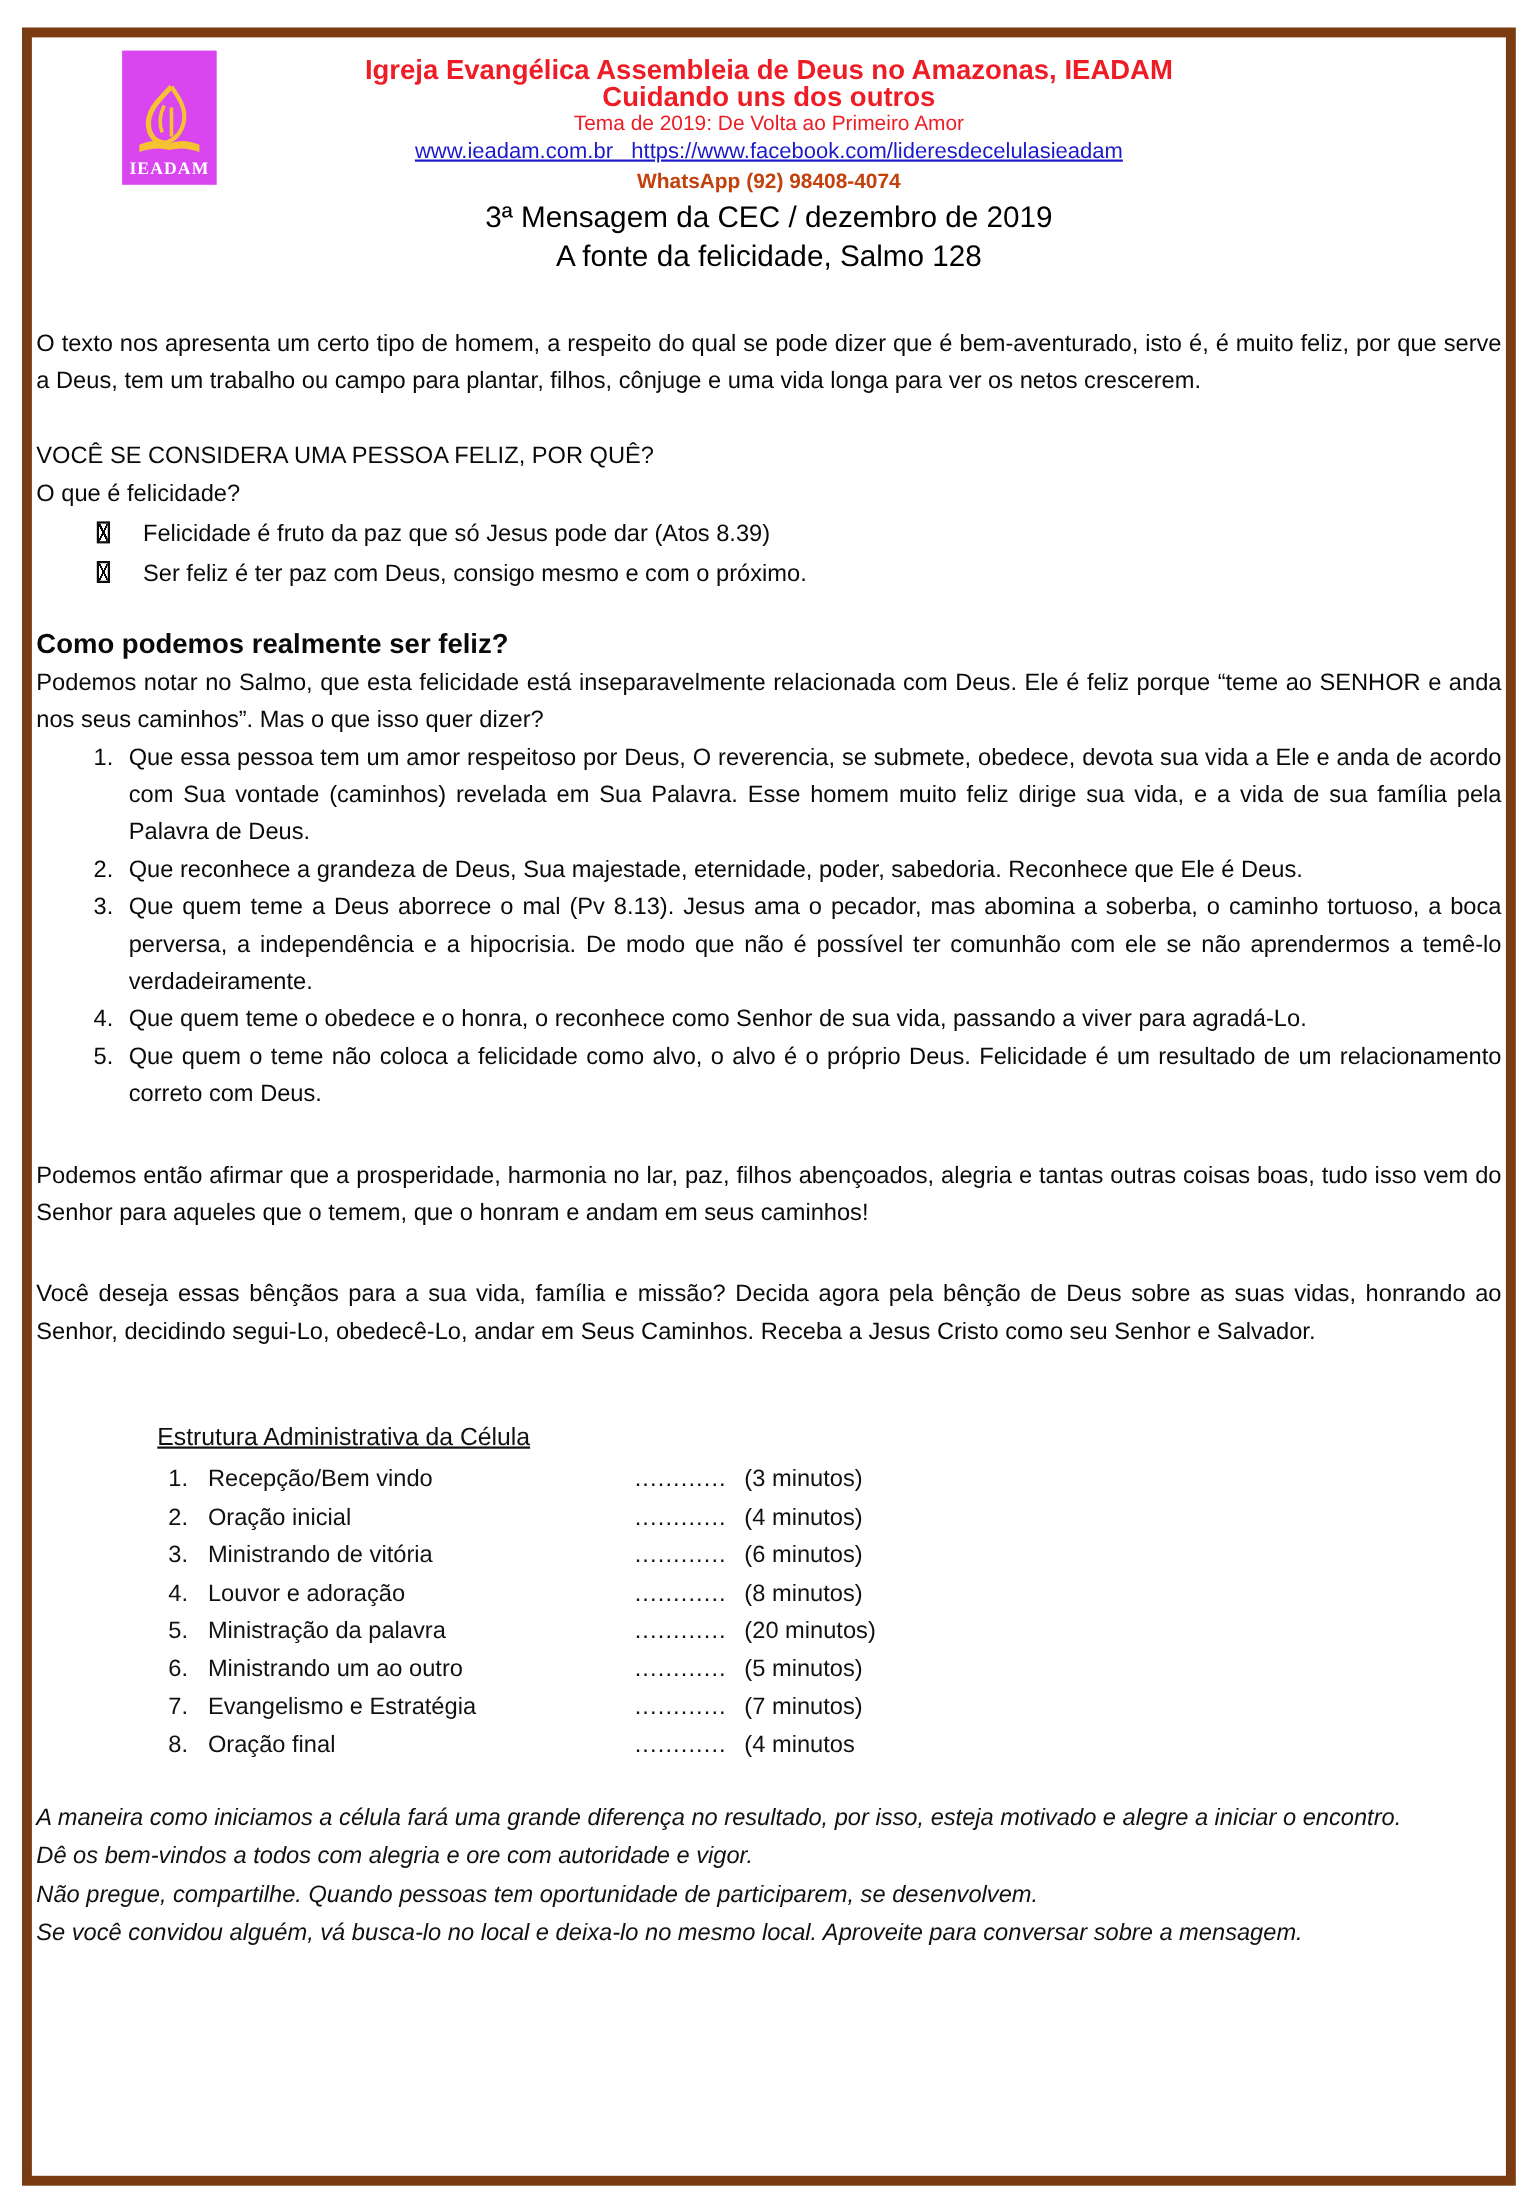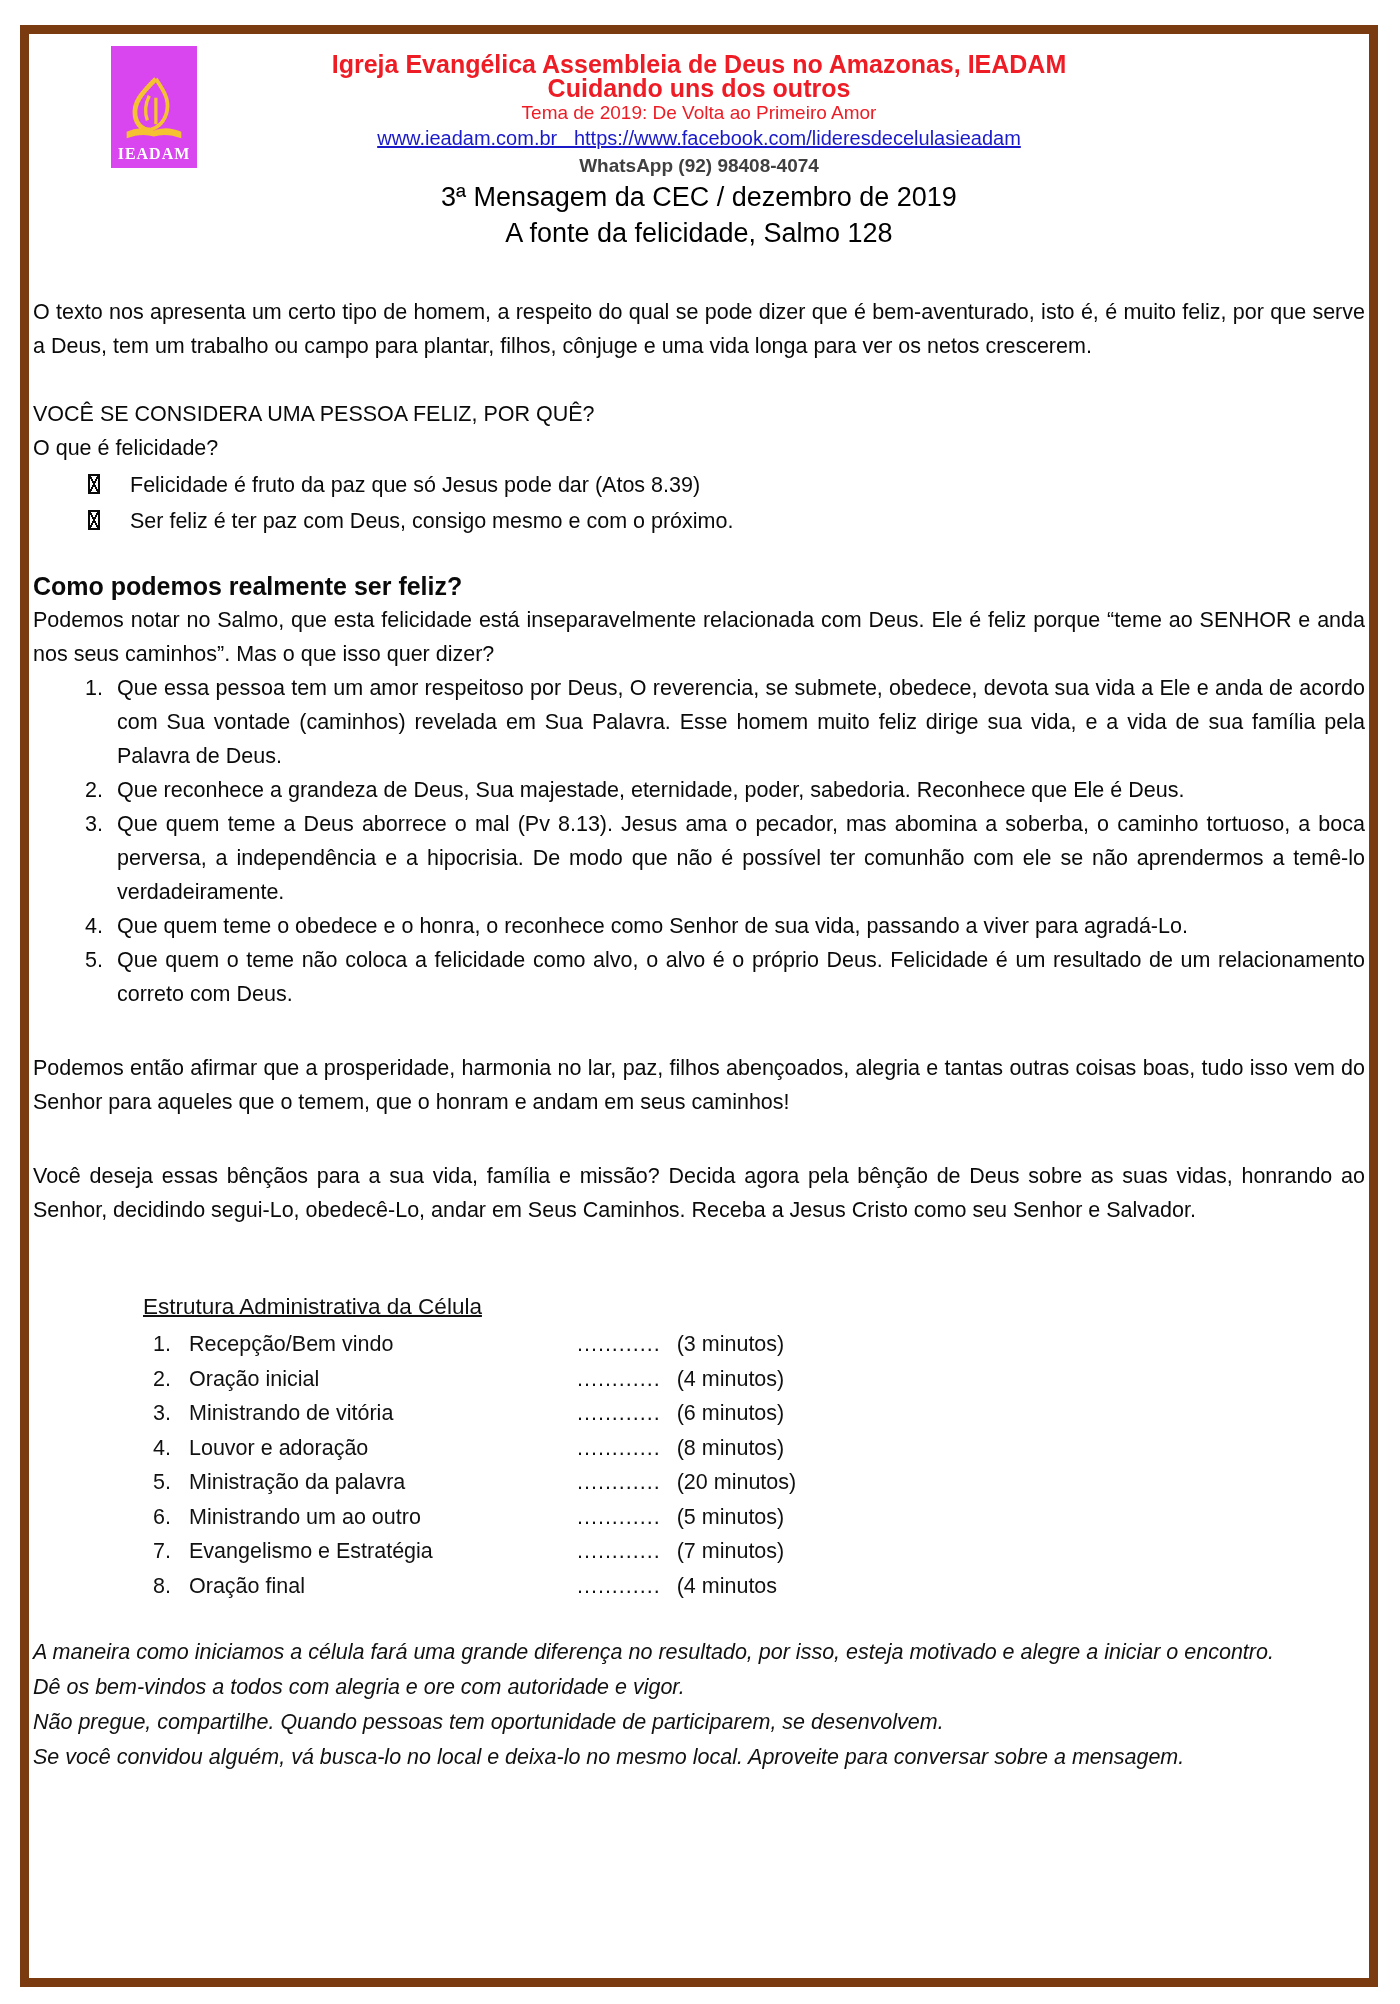--- a/index.html
+++ b/index.html
@@ -21,21 +21,21 @@
   .logo svg { display:block; margin-bottom:2px; }
   .logo-text { color:#fff; font-family:"Liberation Serif", serif; font-weight:bold;
     font-size:16px; letter-spacing:1px; }
 
   .header { text-align:center; padding-top:10px; }
   .h-red-bold { color:#ee1c25; font-weight:bold; font-size:25px; line-height:24px; }
   .h-red { color:#ee1c25; font-size:19px; line-height:25px; }
   .h-red .bold { font-weight:normal; }
   .h-link { font-size:20px; line-height:27px; }
   .h-link span { color:#1a1ac8; text-decoration:underline; white-space:pre; cursor:pointer; }
-  .h-green { color:#404040; font-weight:bold; font-size:19px; line-height:27px; }
+  .h-green { color:#c2410c; font-weight:bold; font-size:19px; line-height:27px; }
   .h-title { font-size:27px; line-height:36px; font-weight:400; color:#000; }
 
   
   .bodytext { font-size:21.5px; line-height:34px; text-align:justify; color:#0a0a0a; }
   .p-intro { margin:44px 0 0 0; }
   .caps-block { margin-top:34px; }
   .bullets { margin-top:2px; }
   .bullet-row { display:flex; align-items:flex-start; margin-left:55px; line-height:36px; }
   .notdef {
     display:inline-block; width:12px; height:20px; margin:7px 30px 0 0; flex:0 0 auto;

